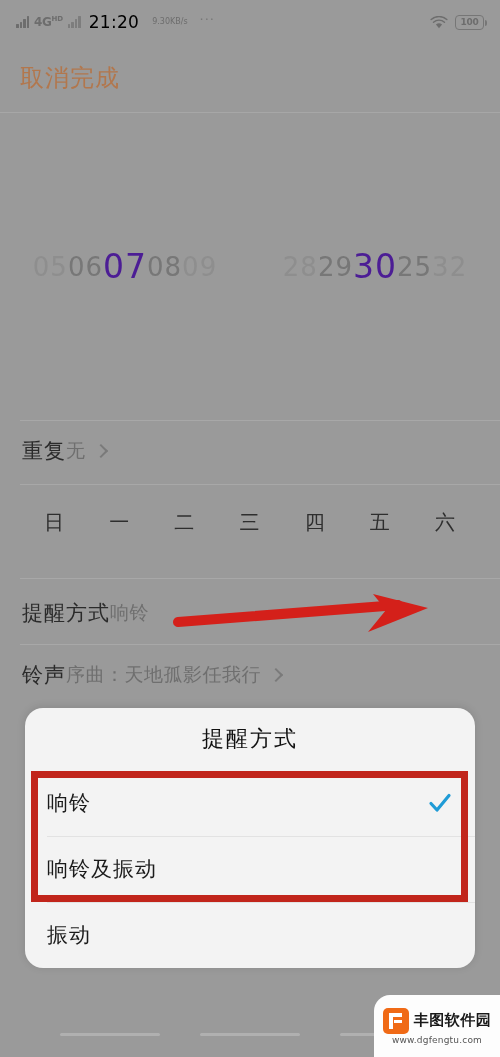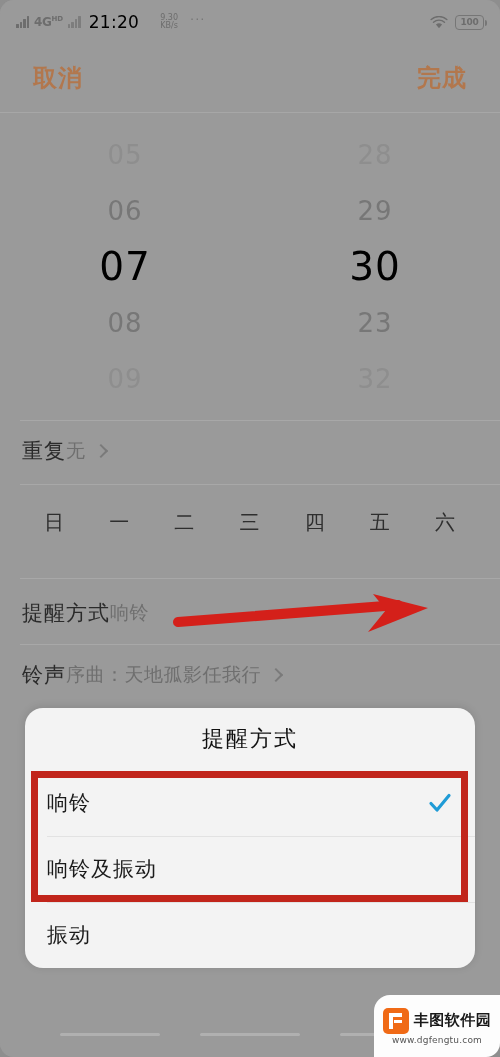--- a/index.html
+++ b/index.html
@@ -9,21 +9,20 @@
   }
   body {
     font-family: "DejaVu Sans", "Liberation Sans", sans-serif;
   }
   #screen {
     position: relative;
     width: 500px;
     height: 1057px;
     overflow: hidden;
     background: #9a9a9a;
-    border-radius: 14px;
     -webkit-font-smoothing: antialiased;
   }
 
   
   .page {
     position: absolute;
     inset: 0;
     background: #9a9a9a;
   }
 
@@ -81,26 +80,26 @@
     line-height: 1;
   }
   .sb-time {
     font-size: 17px;
     letter-spacing: 0.3px;
     color: #000000;
     margin-left: 3px;
   }
   .sb-speed {
     display: flex;
-    flex-direction: column;
+    flex-direction: row;
     align-items: center;
     line-height: 1.02;
     font-size: 8px;
     color: #6d6d6d;
-    margin-left: 16px;
+    margin-left: 8px;
   }
   .sb-dots {
     font-size: 13px;
     color: #777;
     letter-spacing: 1px;
     margin-left: 7px;
     margin-bottom: 5px;
   }
   .wifi { width: 18px; height: 14px; display:block; }
   .battery {
@@ -131,24 +130,23 @@
     letter-spacing: -0.2px;
   }
 
   
   .navbar {
     position: absolute;
     top: 44px; left: 0; right: 0;
     height: 68px;
     display: flex;
     align-items: center;
-    justify-content: space-between;
-    padding: 0 33px;
-    box-sizing: border-box;
-    font-weight: bold;
+    justify-content: flex-start;
+    padding: 0 20px;
+    box-sizing: border-box;
   }
   .nav-action {
     font-size: 24px;
     color: #b2774d;
     letter-spacing: 1px;
   }
   .nav-title {
     font-size: 23px;
     color: #2e2e2e;
     letter-spacing: 2px;
@@ -163,38 +161,38 @@
   
   .picker {
     position: absolute;
     top: 113px; left: 0; right: 0;
     height: 307px;
     display: flex;
   }
   .picker-col {
     flex: 1;
     display: flex;
-    flex-direction: column;
+    flex-direction: row;
     align-items: center;
     justify-content: center;
     gap: 0;
   }
   .pk {
     height: 56px;
     display: flex;
     align-items: center;
     justify-content: center;
     font-size: 26px;
     letter-spacing: 1px;
   }
   .pk.far { color: #8e8e8e; }
   .pk.near { color: #777777; }
   .pk.sel {
-    color: #000000;
-    font-size: 39px;
+    color: #4c1d95;
+    font-size: 33px;
   }
 
   
   .row {
     position: absolute;
     left: 0; right: 0;
     display: flex;
     align-items: center;
     padding: 0 22px;
     box-sizing: border-box;
@@ -445,21 +443,21 @@
         <div class="pk far">05</div>
         <div class="pk near">06</div>
         <div class="pk sel">07</div>
         <div class="pk near">08</div>
         <div class="pk far">09</div>
       </div>
       <div class="picker-col">
         <div class="pk far">28</div>
         <div class="pk near">29</div>
         <div class="pk sel">30</div>
-        <div class="pk near">23</div>
+        <div class="pk near">25</div>
         <div class="pk far">32</div>
       </div>
     </div>
 
     <div class="hair" style="top:420px;"></div>
     <div class="row" style="top:420px;">
       <span class="row-label">重复</span>
       <span class="row-value">
         <span>无</span>
         <span class="chev"></span>

